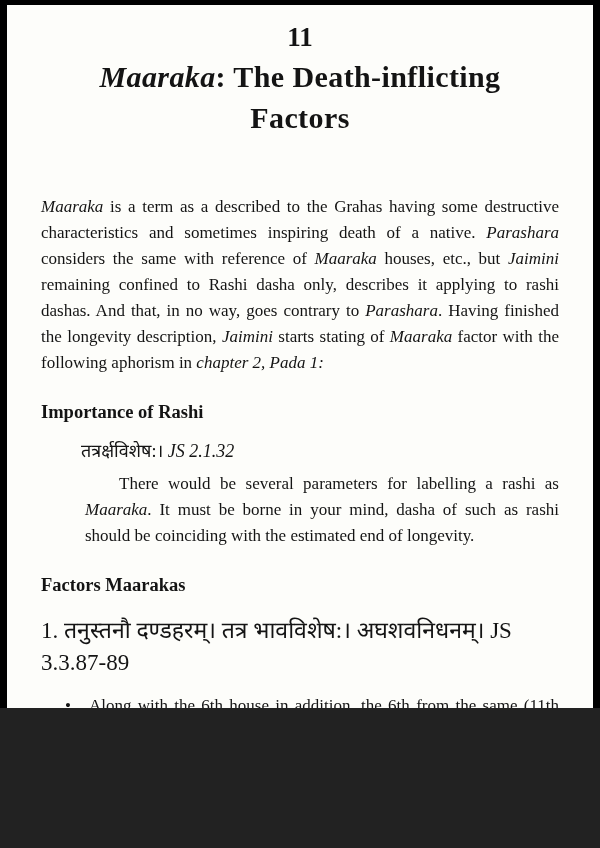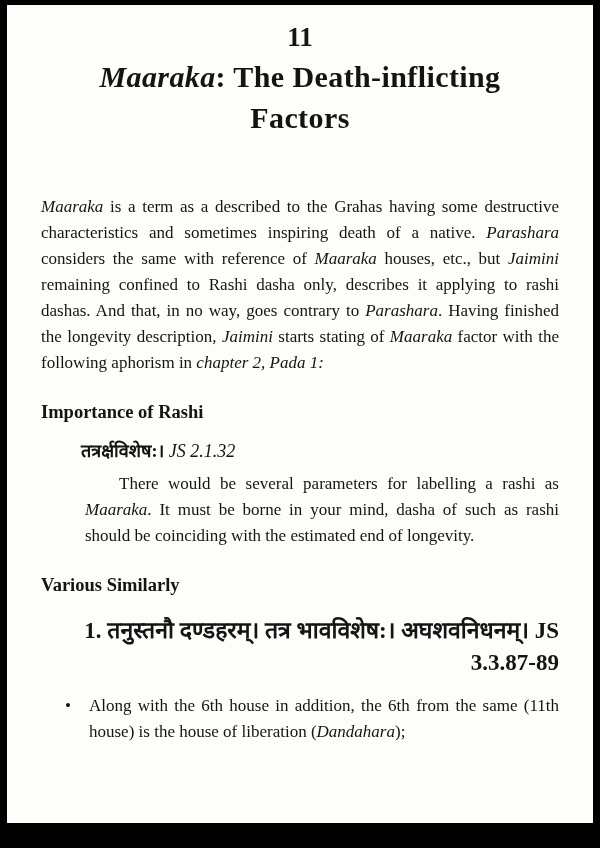--- a/index.html
+++ b/index.html
@@ -3,21 +3,21 @@
 <meta charset="utf-8">
 <style>
   * { box-sizing: border-box; }
   html, body { margin: 0; padding: 0; }
   body {
     font-family: "Liberation Serif", "DejaVu Serif", serif;
     background: #222;
   }
   .scan {
     width: 600px;
-    height: 848px;
+    height: 708px;
     background: #000;
     position: relative;
     overflow: hidden;
     margin: 0 auto;
   }
   .paper {
     position: absolute;
     left: 7px;
     top: 5px;
     width: 586px;
@@ -35,21 +35,21 @@
   }
   .title {
     text-align: center;
     font-weight: bold;
     font-size: 30px;
     line-height: 1.35;
     margin: 4px 0 8px 0;
     letter-spacing: 0.4px;
   }
   .it { font-style: italic; }
-  .bd { font-weight: bold; text-align: right; }
+  .bd { font-weight: normal; }
   .body {
     font-size: 17px;
     line-height: 1.53;
     margin: 0;
   }
   .just { text-align: justify; }
   .indent { text-indent: 34px; }
   .intro { margin-top: 56px; }
   .mt12 { margin-top: 12px; }
   .mt6  { margin-top: 6px; margin-left: 44px; }
@@ -102,21 +102,21 @@
 
     <p class="body just intro"><span class="it">Maaraka</span><span> is a term as a described to the Grahas having some destructive characteristics and sometimes inspiring death of a native. </span><span class="it">Parashara</span><span> considers the same with reference of </span><span class="it">Maaraka</span><span> houses, etc., but </span><span class="it">Jaimini</span><span> remaining confined to Rashi dasha only, describes it applying to rashi dashas. And that, in no way, goes contrary to </span><span class="it">Parashara</span><span>. Having finished the longevity description, </span><span class="it">Jaimini</span><span> starts stating of </span><span class="it">Maaraka</span><span> factor with the following aphorism in </span><span class="it">chapter 2, Pada 1:</span></p>
 
     <h2 class="sec-heading">Importance of Rashi</h2>
 
     <p class="sutra"><span class="bd">तत्रर्क्षविशेष:। </span><span class="it">JS 2.1.32</span></p>
 
 
     <p class="body just indent mt6"><span>There would be several parameters for labelling a rashi as </span><span class="it">Maaraka</span><span>. It must be borne in your mind, dasha of such as rashi should be coinciding with the estimated end of longevity.</span></p>
 
-    <h2 class="sec-heading">Various Similarly</h2>
+    <h2 class="sec-heading">Factors Maarakas</h2>
 
     <p class="sutra2 bd"><span class="bd">1. तनुस्तनौ दण्डहरम्। तत्र भावविशेष:। अघशवनिधनम्। </span><span class="bd">JS 3.3.87-89</span></p>
 
     <ul class="bullets">
       <li><span>Along with the 6th house in addition, the 6th from the same (11th house) is the house of liberation (</span><span class="it">Dandahara</span><span>);</span></li>
 
     </ul>
 
   </div>
 </div>

